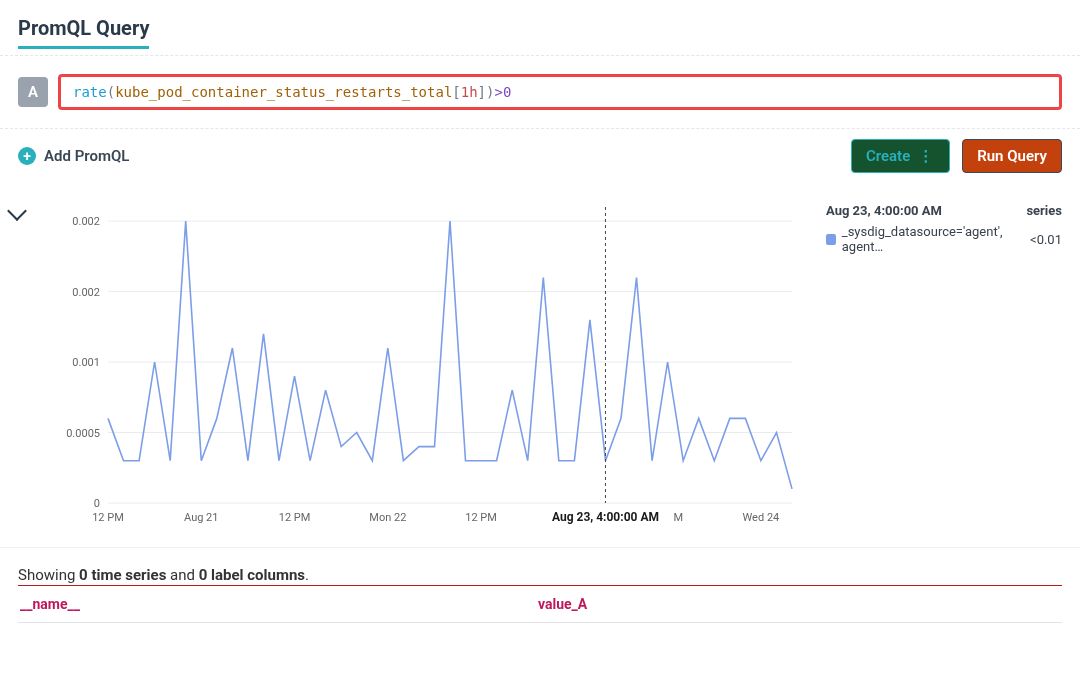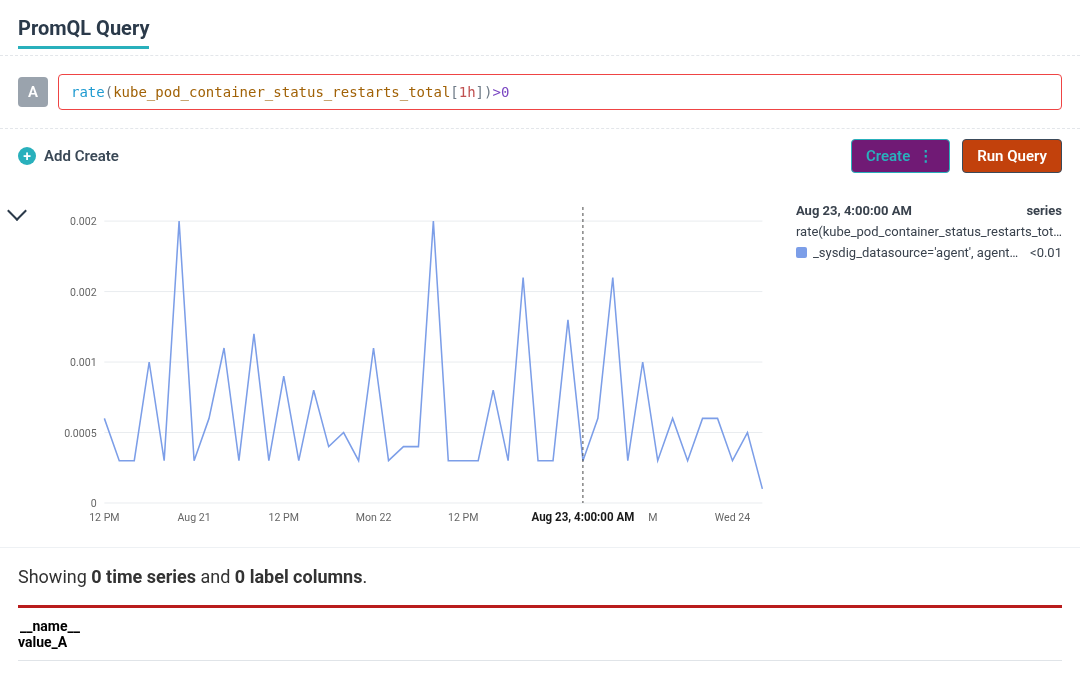--- a/index.html
+++ b/index.html
@@ -6,33 +6,33 @@
   html, body { margin: 0; padding: 0; font-family: -apple-system, BlinkMacSystemFont, "Segoe UI", Roboto, sans-serif; color: #333; }
   body { width: 1080px; height: 679px; overflow: hidden; background: #fff; }
 
   .tabs { display: flex; gap: 26px; padding: 16px 18px 6px 18px; }
   .tab { font-size: 20px; color: #7b858f; cursor: pointer; padding-bottom: 6px; }
   .tab.active { color: #2b3a4a; font-weight: 700; border-bottom: 3px solid #29b0bc; }
 
   .section { padding: 18px; border-top: 1px dashed #e3e6ea; position: relative; }
   .query-row { display: flex; gap: 10px; align-items: center; }
   .query-badge { width: 30px; height: 30px; border-radius: 4px; background: #9aa3ad; color: #fff; font-weight: 600; display: flex; align-items: center; justify-content: center; font-size: 15px; }
-  .query-input { flex: 1; height: 36px; border: 1px solid #ef4444; border-radius: 4px; padding: 0 12px; display: flex; align-items: center; font-family: ui-monospace, Menlo, Consolas, monospace; font-size: 14px; }
+  .query-input { flex: 1; height: 36px; border: 3px solid #ef4444; border-radius: 4px; padding: 0 12px; display: flex; align-items: center; font-family: ui-monospace, Menlo, Consolas, monospace; font-size: 14px; }
   .tok-fn { color: #1f9bd1; }
   .tok-br { color: #6f7b87; }
   .tok-id { color: #a16207; }
   .tok-time { color: #c05050; }
   .tok-op { color: #7a46c2; }
 
   .actions-row { display: flex; align-items: center; padding: 10px 18px 12px 18px; border-top: 1px dashed #e3e6ea; }
   .add-query { display: flex; align-items: center; gap: 8px; color: #3a4856; font-size: 15px; font-weight: 600; cursor: pointer; }
   .plus-circle { width: 18px; height: 18px; border-radius: 50%; background: #29b0bc; color: #fff; display:inline-flex; align-items:center; justify-content:center; font-size: 14px; line-height:1; }
   .actions-right { margin-left: auto; display: flex; gap: 12px; }
   .btn { height: 34px; padding: 0 14px; border-radius: 4px; font-size: 15px; font-weight: 600; display:inline-flex; align-items:center; gap:8px; cursor:pointer; }
-  .btn.outline { border: 1px solid #29b0bc; color: #29b0bc; background:#701a75; }
+  .btn.outline { border: 1px solid #29b0bc; color: #29b0bc; background:#14532d; }
   .btn.primary { border: 1px solid #3b4a5a; background: #c2410c; color: #fff; }
   .dots { letter-spacing: 2px; }
 
   .chart-wrap { display:flex; padding: 12px 18px 0 10px; }
   .collapse-col { width: 28px; padding-top: 6px; }
   .chev { width: 14px; height: 14px; display:inline-block; border-right:2px solid #2b3a4a; border-bottom:2px solid #2b3a4a; transform: rotate(45deg); cursor:pointer; }
 
   .chart-area { width: 764px; height: 340px; position: relative; }
   .chart-svg { width: 100%; height: 100%; }
   .grid line { stroke: #e9ecef; stroke-width:1; }
@@ -41,23 +41,23 @@
   .hover-label { font-size: 12px; font-weight:700; fill:#1a1a1a; }
 
   .legend { flex:1; padding: 6px 0 0 24px; font-size: 13px; color:#39424d; }
   .legend-head { display:flex; justify-content:space-between; font-weight:700; margin-bottom:6px; }
   .legend-sub { color:#39424d; margin-bottom:6px; white-space:nowrap; overflow:hidden; text-overflow:ellipsis; }
   .legend-row { display:flex; align-items:center; gap:6px; }
   .swatch { width:11px; height:11px; border-radius:2px; background:#7c9ee8; }
   .legend-val { margin-left:auto; }
 
   .footer { padding: 18px; border-top:1px solid #eef1f4; margin-top: 10px; }
-  .showing { font-size: 18px; color:#333; margin-bottom: 18px; }
+  .showing { font-size: 15px; color:#333; margin-bottom: 1px; }
   .showing b { font-weight:700; }
-  .table-head { display:flex; border-top:3px solid #b91c1c; border-bottom:1px solid #e0e4e8; padding:10px 0; font-size:14px; font-weight:700; color:#000000;flex-direction:column; }
+  .table-head { display:flex; border-top:1px solid #b91c1c; border-bottom:1px solid #e0e4e8; padding:10px 0; font-size:14px; font-weight:700; color:#be185d; }
   .col-name { width: 520px; padding-left: 2px; }
   .col-value { }
 </style>
 </head>
 <body>
 
 <div class="tabs">
   <div class="tab active">PromQL Query</div>
 </div>
 
@@ -74,21 +74,21 @@
         <span class="tok-br">)</span>
         <span class="tok-op"> &gt; </span>
         <span class="tok-op">0</span>
     </div>
   </div>
 </div>
 
 <div class="actions-row">
   <div class="add-query">
     <span class="plus-circle">+</span>
-    <span>Add Create</span>
+    <span>Add PromQL</span>
   </div>
   <div class="actions-right">
     <div class="btn outline">
       <span>Create</span>
       <span class="dots">⋮</span>
     </div>
     <div class="btn primary">
       <span>Run Query</span>
     </div>
   </div>
@@ -127,21 +127,20 @@
       <text id="hoverlabel" class="hover-label" y="324" text-anchor="middle" x="567.4545454545455">Aug 23, 4:00:00 AM</text>
       <text id="hovertrail" class="x-tick" y="324" style="font-size:11px;fill:#666" x="635.4545454545455"> M</text>
     </svg>
   </div>
 
   <div class="legend">
     <div class="legend-head">
       <span>Aug 23, 4:00:00 AM</span>
       <span>series</span>
     </div>
-    <div class="legend-sub">rate(kube_pod_container_status_restarts_tot…</div>
     <div class="legend-row">
       <span class="swatch"></span>
       <span>_sysdig_datasource='agent', agent…</span>
       <span class="legend-val">&lt;0.01</span>
     </div>
   </div>
 </div>
 
 <div class="footer">
   <div class="showing">

